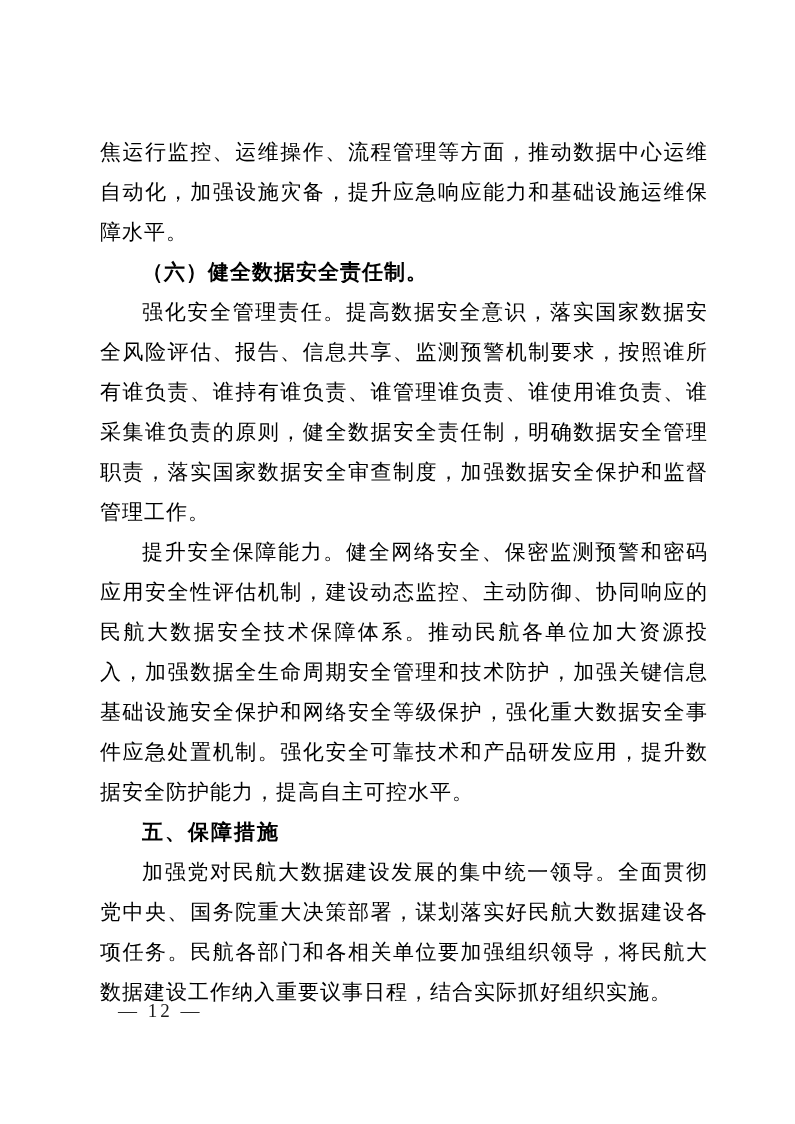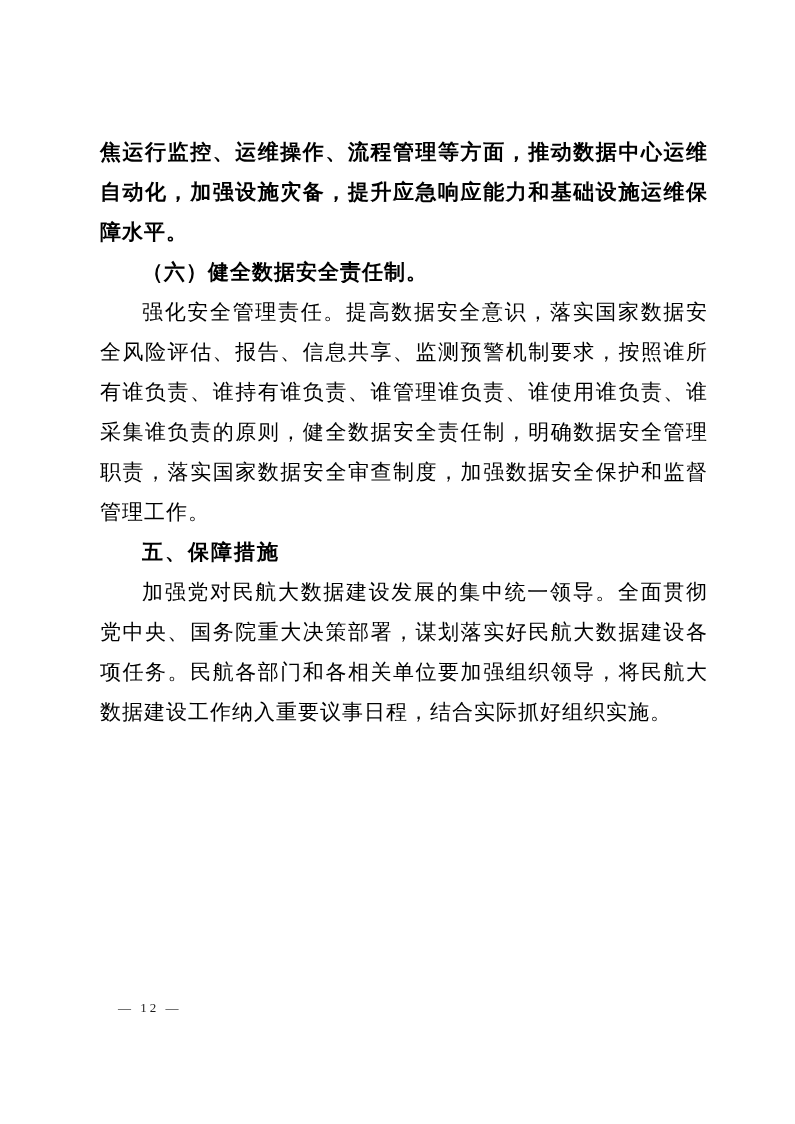--- a/index.html
+++ b/index.html
@@ -29,48 +29,48 @@
   }
   .content p {
     margin: 0;
     padding: 0;
   }
   .para-indent {
     text-indent: 2em;
   }
   .para-noindent {
     text-indent: 0;
-    font-weight: bold;
   }
   .sub-heading {
     text-indent: 2em;
     font-weight: bold;
   }
   .section-heading {
     text-indent: 2em;
     font-weight: bold;
     font-family: "Liberation Sans", "DejaVu Sans", sans-serif;
     letter-spacing: 2px;
   }
   .footer {
     position: absolute;
     left: 118px;
     top: 1000px;
-    font-size: 13px;
+    font-size: 19px;
     letter-spacing: 3px;
     font-family: "Liberation Serif", "DejaVu Serif", serif;
     color: #1a1a1a;
   }
 </style>
 </head>
 <body>
 
 <div class="page">
   <div class="content">
     <p class="para-noindent">焦运行监控、运维操作、流程管理等方面，推动数据中心运维自动化，加强设施灾备，提升应急响应能力和基础设施运维保障水平。</p>
     <p class="sub-heading">（六）健全数据安全责任制。</p>
     <p class="para-indent">强化安全管理责任。提高数据安全意识，落实国家数据安全风险评估、报告、信息共享、监测预警机制要求，按照谁所有谁负责、谁持有谁负责、谁管理谁负责、谁使用谁负责、谁采集谁负责的原则，健全数据安全责任制，明确数据安全管理职责，落实国家数据安全审查制度，加强数据安全保护和监督管理工作。</p>
+    <p class="para-indent">提升安全保障能力。健全网络安全、保密监测预警和密码应用安全性评估机制，建设动态监控、主动防御、协同响应的民航大数据安全技术保障体系。推动民航各单位加大资源投入，加强数据全生命周期安全管理和技术防护，加强关键信息基础设施安全保护和网络安全等级保护，强化重大数据安全事件应急处置机制。强化安全可靠技术和产品研发应用，提升数据安全防护能力，提高自主可控水平。</p>
     <p class="section-heading">五、保障措施</p>
     <p class="para-indent">加强党对民航大数据建设发展的集中统一领导。全面贯彻党中央、国务院重大决策部署，谋划落实好民航大数据建设各项任务。民航各部门和各相关单位要加强组织领导，将民航大数据建设工作纳入重要议事日程，结合实际抓好组织实施。</p>
   </div>
 
   <div class="footer">— 12 —</div>
 </div>
 
 </body></html>

